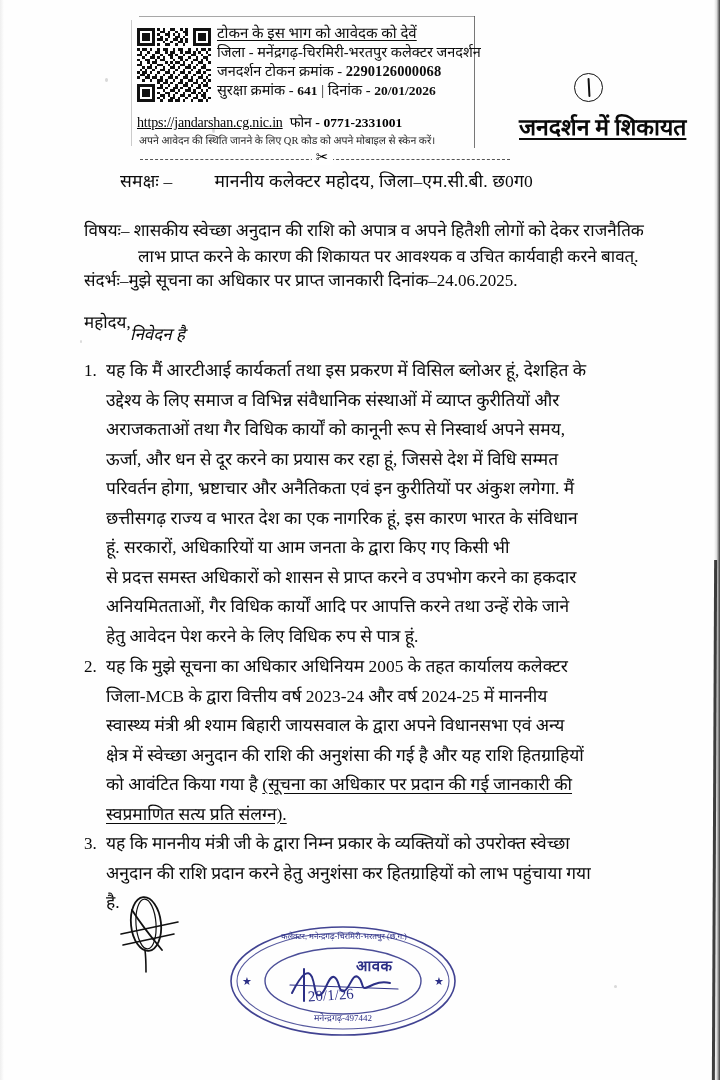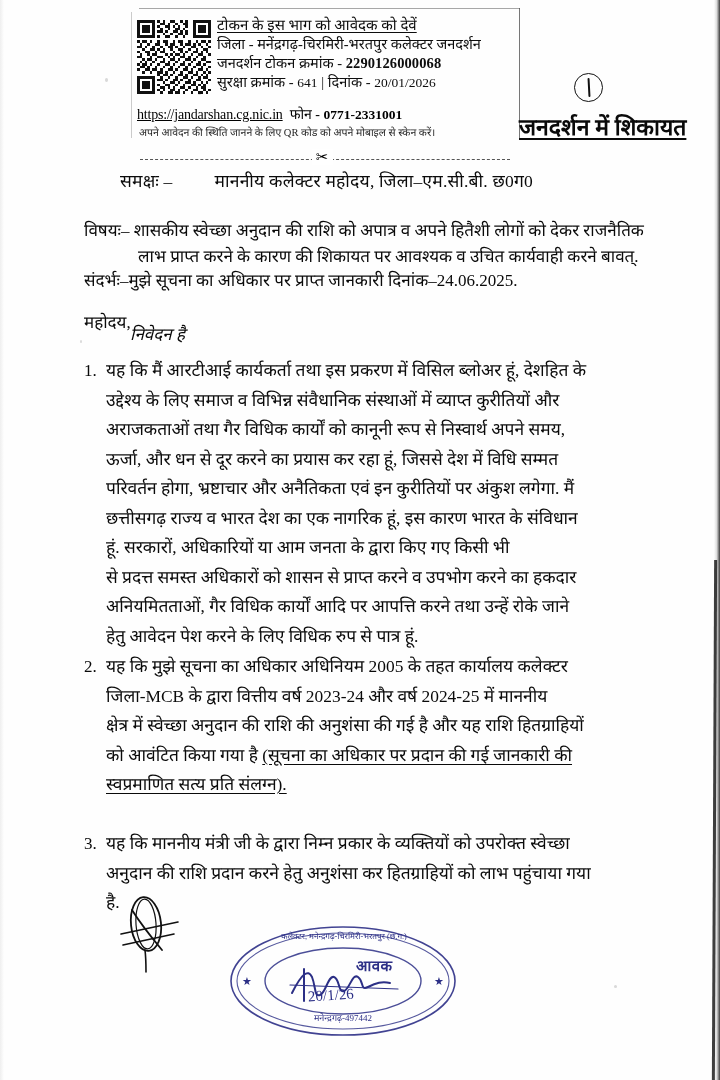--- a/index.html
+++ b/index.html
@@ -32,22 +32,22 @@
   }
   .scan-edge-left {
     position: absolute; top: 0; left: 0;
     width: 4px; height: 100%;
     background: linear-gradient(to left, rgba(255,255,255,0) 0%, rgba(170,170,170,0.18) 100%);
   }
   .speck { position: absolute; background: #b9b9b9; border-radius: 50%; opacity: .55; }
 
   
   #token-box {
-    position: absolute; left: 131px; top: 8px;
-    width: 389px; height: 138px;
+    position: absolute; left: 131px; top: 16px;
+    width: 344px; height: 138px;
   }
   #token-box .bx-top {
     position: absolute; left: 8px; top: 0; right: 0; height: 1px;
     background: #5e5e5e; opacity: .55;
   }
   #token-box .bx-right {
     position: absolute; right: 0; top: 0; width: 1px; height: 132px;
     background: #4a4a4a; opacity: .75;
   }
   #token-box .bx-left {
@@ -67,21 +67,21 @@
   }
   .tl {
     font-family: "Liberation Serif", "DejaVu Serif", serif;
     font-size: 14.5px;
     line-height: 19px;
     white-space: nowrap;
     color: #0d0d0d;
   }
   .tl.l1 { text-decoration: underline; text-underline-offset: 2px; font-size: 15px; }
   .tl b { font-weight: bold; letter-spacing: .1px; }
-  .tl .numlight { font-weight: normal; font-size: 13.5px; }
+  .tl .numlight { font-weight: bold; font-size: 13.5px; }
 
   #urlline {
     position: absolute; left: 6px; top: 96px;
     font-family: "Liberation Serif", serif;
     font-size: 14px; white-space: nowrap;
   }
   #urlline .u {
     font-weight: normal; text-decoration: underline; text-underline-offset: 1px;
     letter-spacing: -.2px;
   }
@@ -530,20 +530,21 @@
       <span class="ln">अनियमितताओं, गैर विधिक कार्यों आदि पर आपत्ति करने तथा उन्हें रोके जाने</span>
       <span class="ln">हेतु आवेदन पेश करने के लिए विधिक रुप से पात्र हूं.</span>
     </span>
   </div>
 
   <div class="para hin" id="p2">
     <span class="num">2.</span>
     <span class="body">
       <span class="ln">यह कि मुझे सूचना का अधिकार अधिनियम 2005 के तहत कार्यालय कलेक्टर</span>
       <span class="ln">जिला-MCB के द्वारा वित्तीय वर्ष 2023-24 और वर्ष 2024-25 में माननीय</span>
+      <span class="ln">स्वास्थ्य मंत्री श्री श्याम बिहारी जायसवाल के द्वारा अपने विधानसभा एवं अन्य</span>
       <span class="ln">क्षेत्र में स्वेच्छा अनुदान की राशि की अनुशंसा की गई है और यह राशि हितग्राहियों</span>
       <span class="ln"><span>को आवंटित किया गया है </span><u>(सूचना का अधिकार पर प्रदान की गई जानकारी की</u></span>
       <span class="ln"><u>स्वप्रमाणित सत्य प्रति संलग्न).</u></span>
     </span>
   </div>
 
   <div class="para hin" id="p3">
     <span class="num">3.</span>
     <span class="body">
       <span class="ln">यह कि माननीय मंत्री जी के द्वारा निम्न प्रकार के व्यक्तियों को उपरोक्त स्वेच्छा</span>

